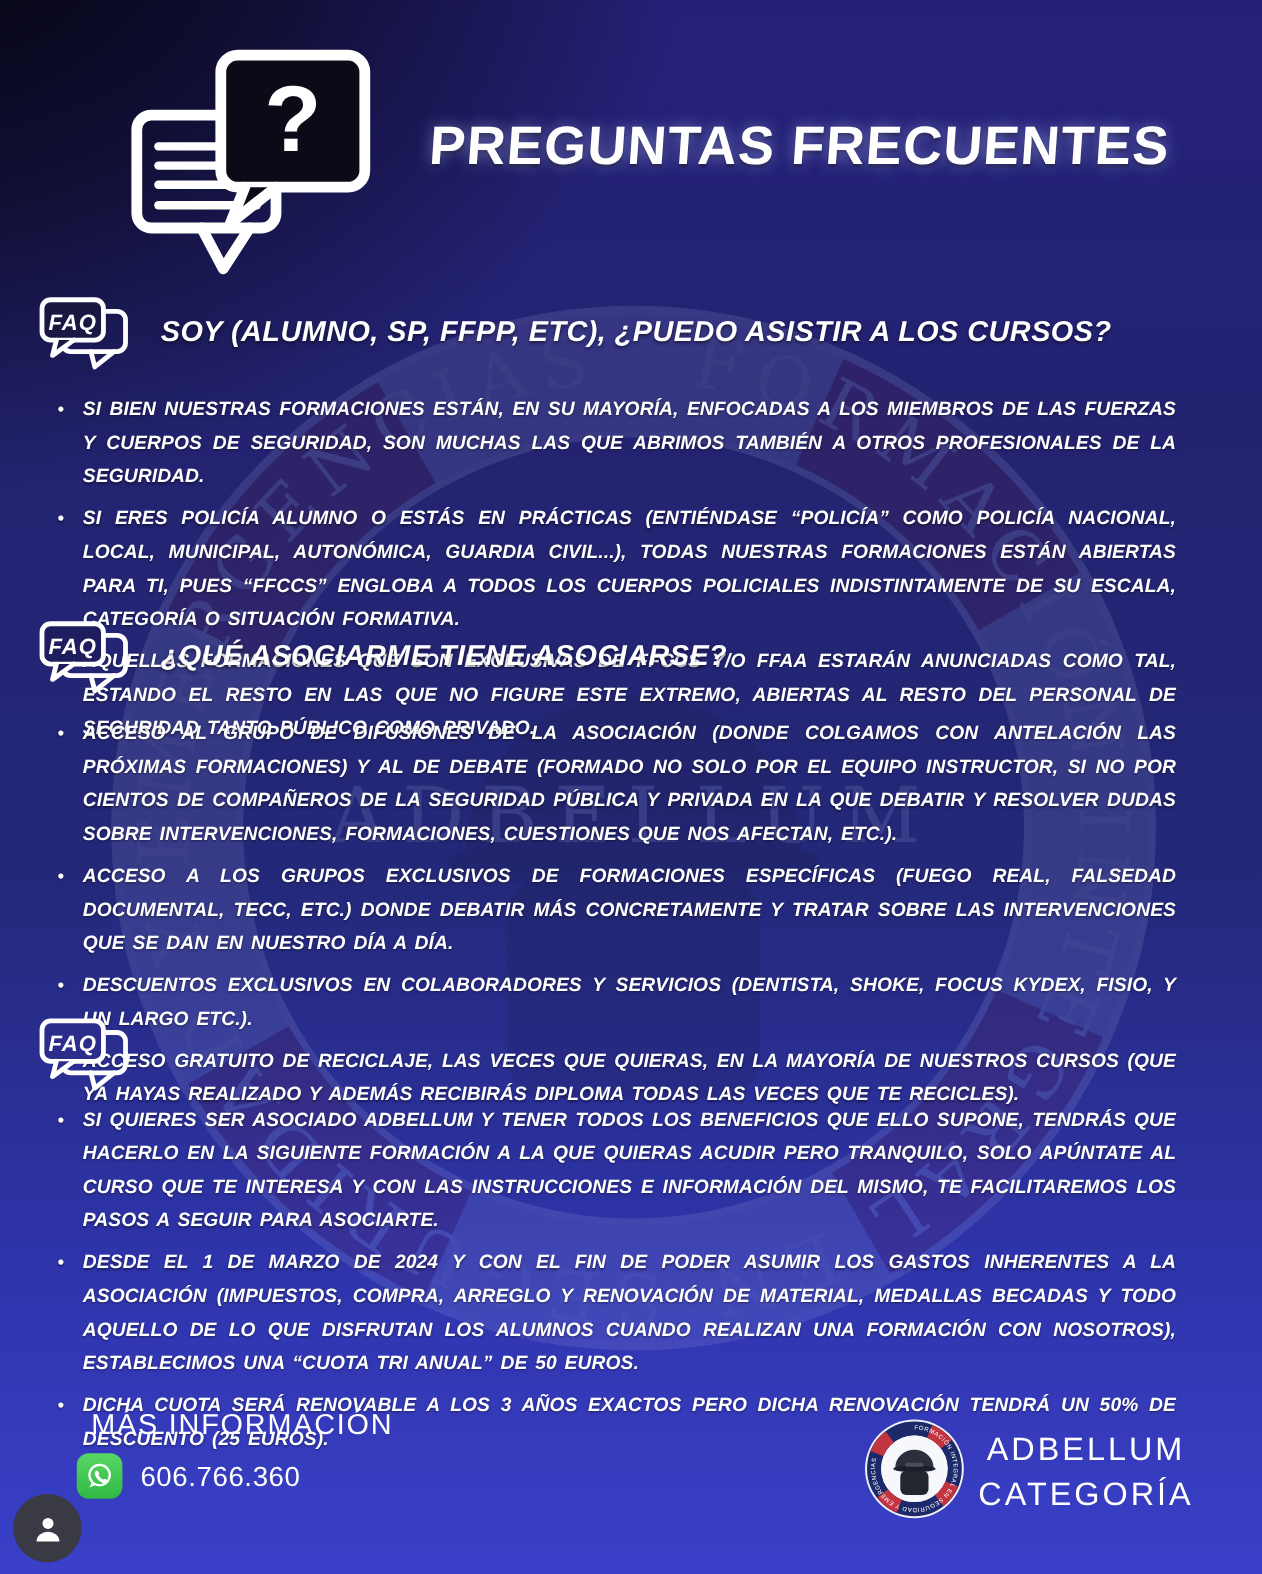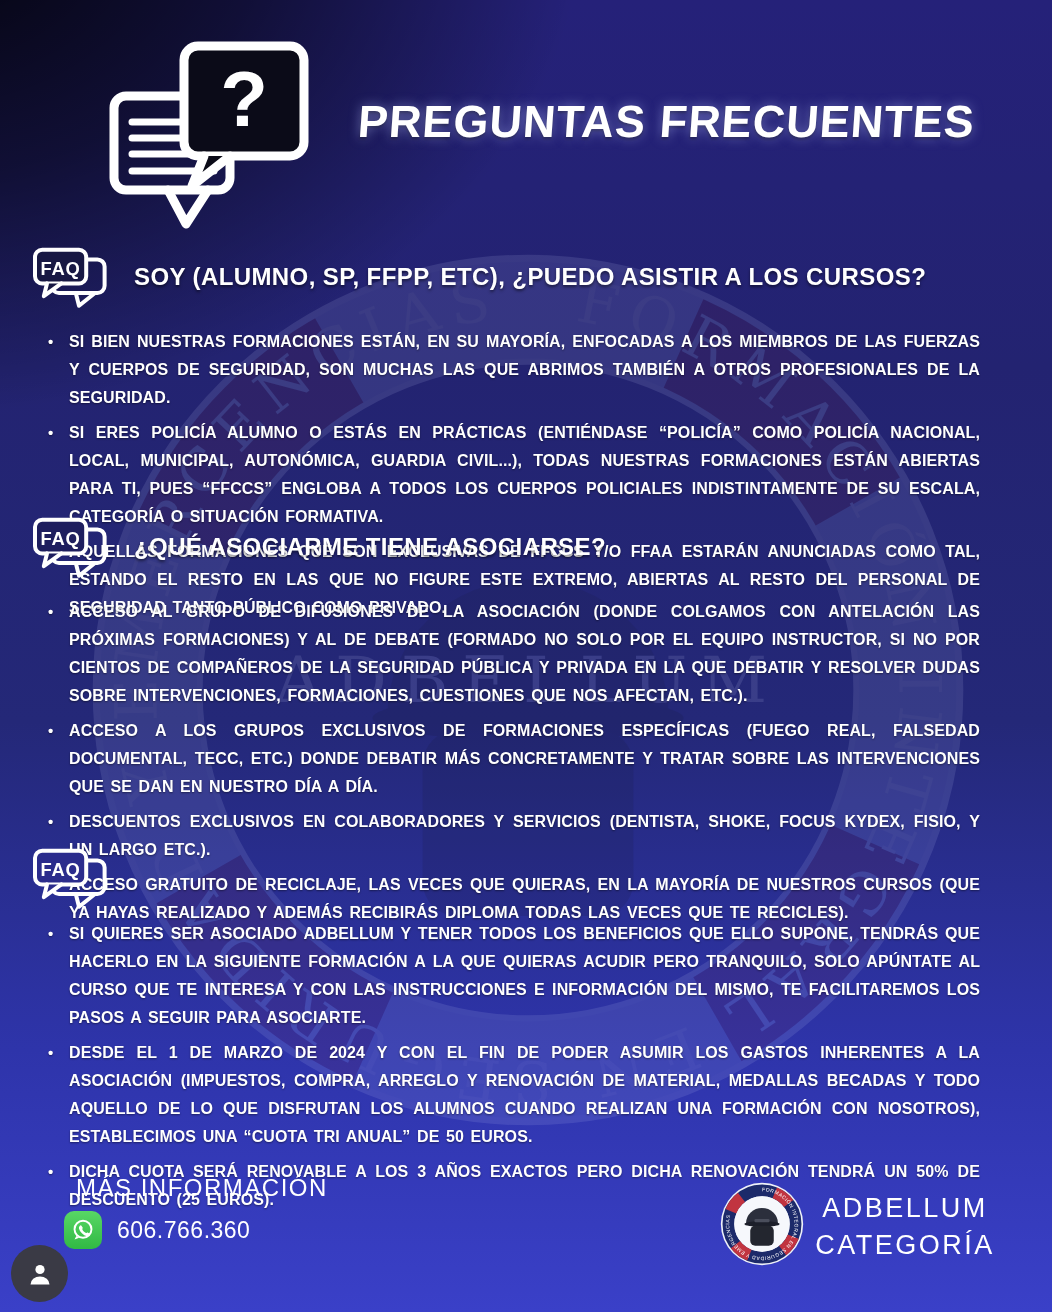--- a/index.html
+++ b/index.html
@@ -14,21 +14,21 @@
   #watermark{position:absolute;left:46px;top:208px;width:964px;height:964px;pointer-events:none;}
   
   #header-icon{position:absolute;left:104px;top:38px;width:212px;height:192px;}
   #page-title{
     position:absolute;left:358px;top:96px;width:600px;
     font-size:45px;font-weight:bold;letter-spacing:1px;transform:skewX(-4deg);
     text-shadow:0 0 12px rgba(185,195,255,.5),0 2px 3px rgba(0,0,0,.45);
     white-space:nowrap;
   }
   
-  .faq-section{position:absolute;left:28px;width:978px;}
+  .faq-section{position:absolute;left:28px;width:978px;font-style:italic;}
   #faq1{top:236px;} #faq2{top:506px;} #faq3{top:846px;}
   .faq-head{display:flex;align-items:center;gap:20px;}
   .faq-badge{width:86px;height:64px;flex:0 0 auto;}
   .faq-q{
     font-size:24px;font-weight:bold;letter-spacing:.4px;line-height:42px;
     max-width:860px;text-shadow:0 2px 3px rgba(0,0,0,.5);
   }
   .faq-list{list-style:none;margin:10px 17px 0 18px;padding:0;width:934px;}
   .faq-list li{
     position:relative;padding-left:23px;margin-bottom:7px;

